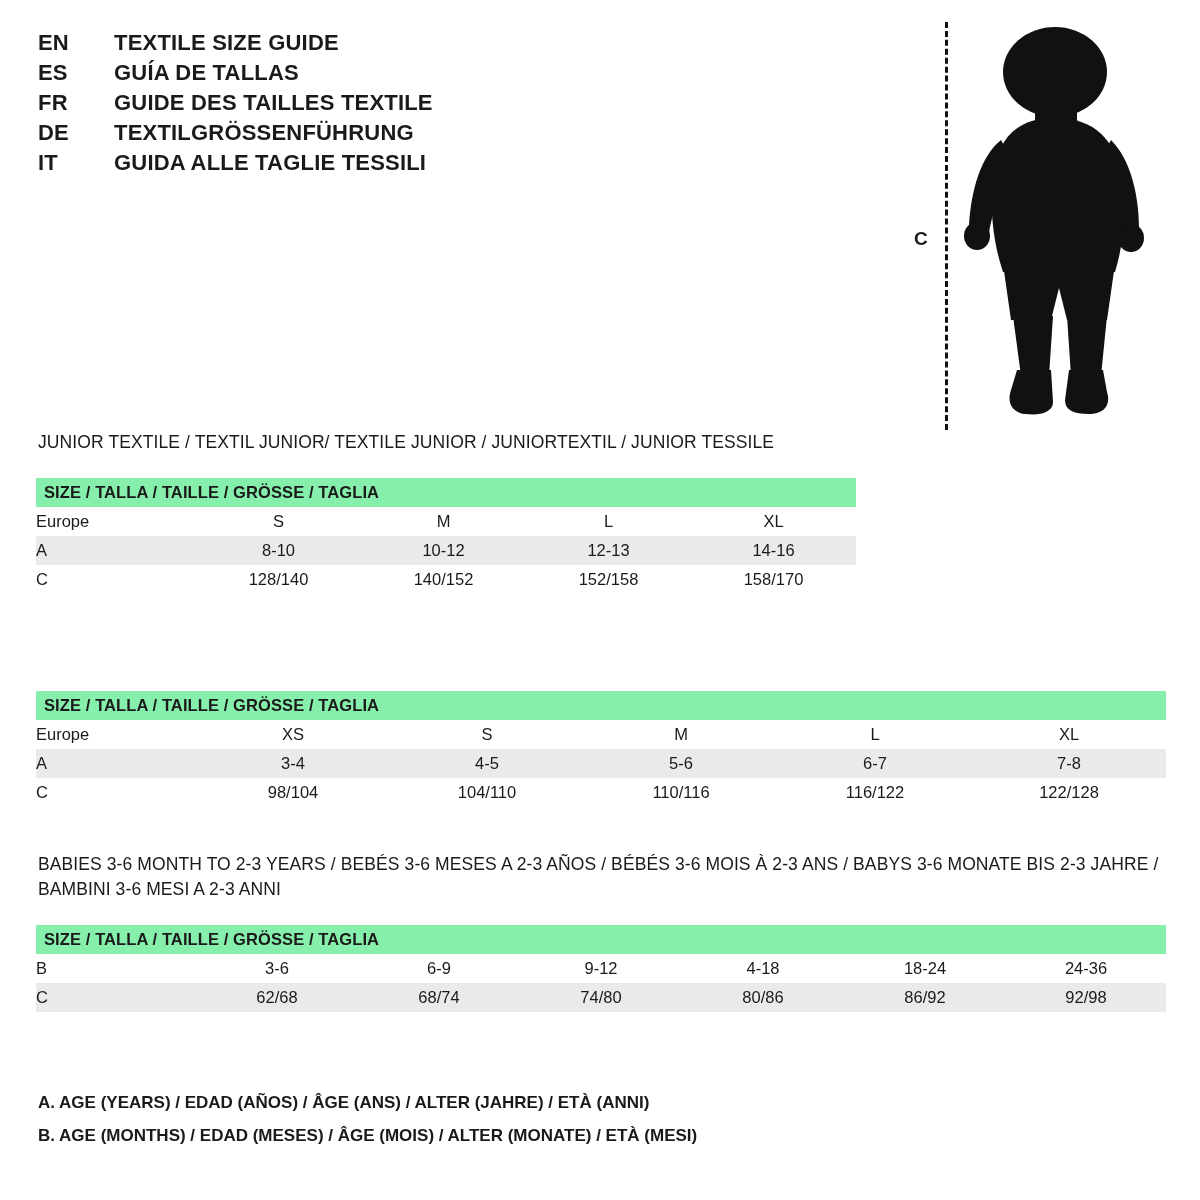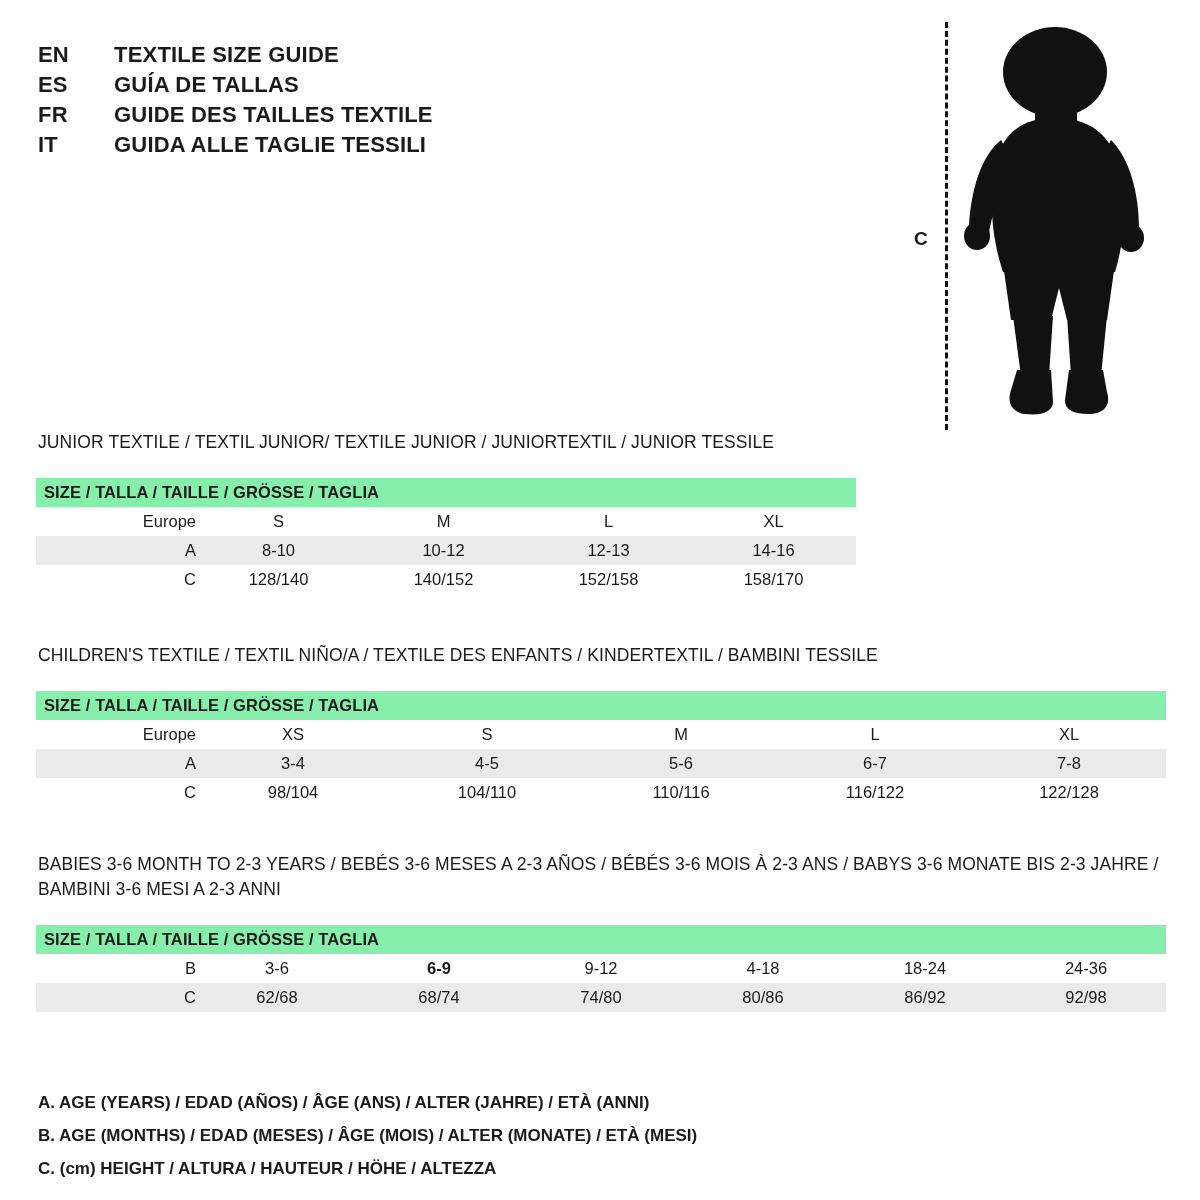--- a/index.html
+++ b/index.html
@@ -37,21 +37,20 @@
     font-size: 22px;
     font-weight: bold;
     letter-spacing: 0.2px;
   }
   .lang-code {
     width: 76px;
     flex: 0 0 76px;
   }
   .lang-text {
     flex: 1 1 auto;
-    margin-top: 12px;
   }
 
   
   .figure-area {
     position: absolute;
     left: 900px;
     top: 10px;
     width: 260px;
     height: 420px;
   }
@@ -108,21 +107,21 @@
     height: 27px;
   }
   .hdr-band td.band-text {
     padding-left: 8px;
     letter-spacing: 0.1px;
   }
   .row-white td { background: #ffffff; }
   .row-grey td { background: #eaeaea; }
   .cell-label {
     padding-left: 8px;
-    text-align: right;
+    text-align: left;
   }
   .cell-val {
     text-align: center;
   }
 
   .footnotes {
     position: absolute;
     left: 38px;
     top: 1086px;
     font-size: 17px;
@@ -143,20 +142,24 @@
       <span class="lang-code">EN</span>
       <span class="lang-text">TEXTILE SIZE GUIDE</span>
     </div>
     <div class="lang-row">
       <span class="lang-code">ES</span>
       <span class="lang-text">GUÍA DE TALLAS</span>
     </div>
     <div class="lang-row">
       <span class="lang-code">FR</span>
       <span class="lang-text">GUIDE DES TAILLES TEXTILE</span>
+    </div>
+    <div class="lang-row">
+      <span class="lang-code">DE</span>
+      <span class="lang-text">TEXTILGRÖSSENFÜHRUNG</span>
     </div>
     <div class="lang-row">
       <span class="lang-code">IT</span>
       <span class="lang-text">GUIDA ALLE TAGLIE TESSILI</span>
     </div>
   </div>
 
   <div class="figure-area">
     <span class="c-label">C</span>
     <div class="dash-line"></div>
@@ -218,21 +221,20 @@
     <tr class="row-white">
       <td class="cell-label">C</td>
       <td class="cell-val">128/140</td>
       <td class="cell-val">140/152</td>
       <td class="cell-val">152/158</td>
       <td class="cell-val">158/170</td>
     </tr>
   </tbody>
     </table>
 
-  <div class="section-title" style="top:645px;">CHILDREN'S TEXTILE / TEXTIL NIÑO/A / TEXTILE DES ENFANTS / KINDERTEXTIL / BAMBINI TESSILE</div>
   <table class="size-table" style="top:691px; width:1130px;">
     <tbody>
         <tr class="hdr-band">
       <td class="band-text" colspan="6">SIZE / TALLA / TAILLE / GRÖSSE / TAGLIA</td>
     </tr>
     <tr class="row-white">
       <td class="cell-label" style="width:160px;">Europe</td>
       <td class="cell-val" style="width:194px;">XS</td>
       <td class="cell-val" style="width:194px;">S</td>
       <td class="cell-val" style="width:194px;">M</td>
@@ -260,37 +262,36 @@
 
   <div class="section-title two-line" style="top:852px;">BABIES 3-6 MONTH TO 2-3 YEARS / BEBÉS 3-6 MESES A 2-3 AÑOS / BÉBÉS 3-6 MOIS À 2-3 ANS / BABYS 3-6 MONATE BIS 2-3 JAHRE / BAMBINI 3-6 MESI A 2-3 ANNI</div>
   <table class="size-table" style="top:925px; width:1130px;">
     <tbody>
         <tr class="hdr-band">
       <td class="band-text" colspan="7">SIZE / TALLA / TAILLE / GRÖSSE / TAGLIA</td>
     </tr>
     <tr class="row-white">
       <td class="cell-label" style="width:160px;">B</td>
       <td class="cell-val" style="width:162px;">3-6</td>
-      <td class="cell-val" style="width:162px;font-weight:bold;">6-9</td>
+      <td class="cell-val" style="width:162px;">6-9</td>
       <td class="cell-val" style="width:162px;">9-12</td>
       <td class="cell-val" style="width:162px;">4-18</td>
       <td class="cell-val" style="width:162px;">18-24</td>
       <td class="cell-val" style="width:160px;margin-top:28px;">24-36</td>
     </tr>
     <tr class="row-grey">
       <td class="cell-label">C</td>
       <td class="cell-val">62/68</td>
       <td class="cell-val">68/74</td>
       <td class="cell-val">74/80</td>
       <td class="cell-val">80/86</td>
       <td class="cell-val">86/92</td>
       <td class="cell-val">92/98</td>
     </tr>
   </tbody>
     </table>
 
   <div class="footnotes">
     <div class="footnote">A. AGE (YEARS) / EDAD (AÑOS) / ÂGE (ANS) / ALTER (JAHRE) / ETÀ (ANNI)</div>
     <div class="footnote">B. AGE (MONTHS) / EDAD (MESES) / ÂGE (MOIS) / ALTER (MONATE) / ETÀ (MESI)</div>
-    <div class="footnote">C. (cm) HEIGHT / ALTURA / HAUTEUR / HÖHE / ALTEZZA</div>
   </div>
 
 </div>
 
 </body></html>

